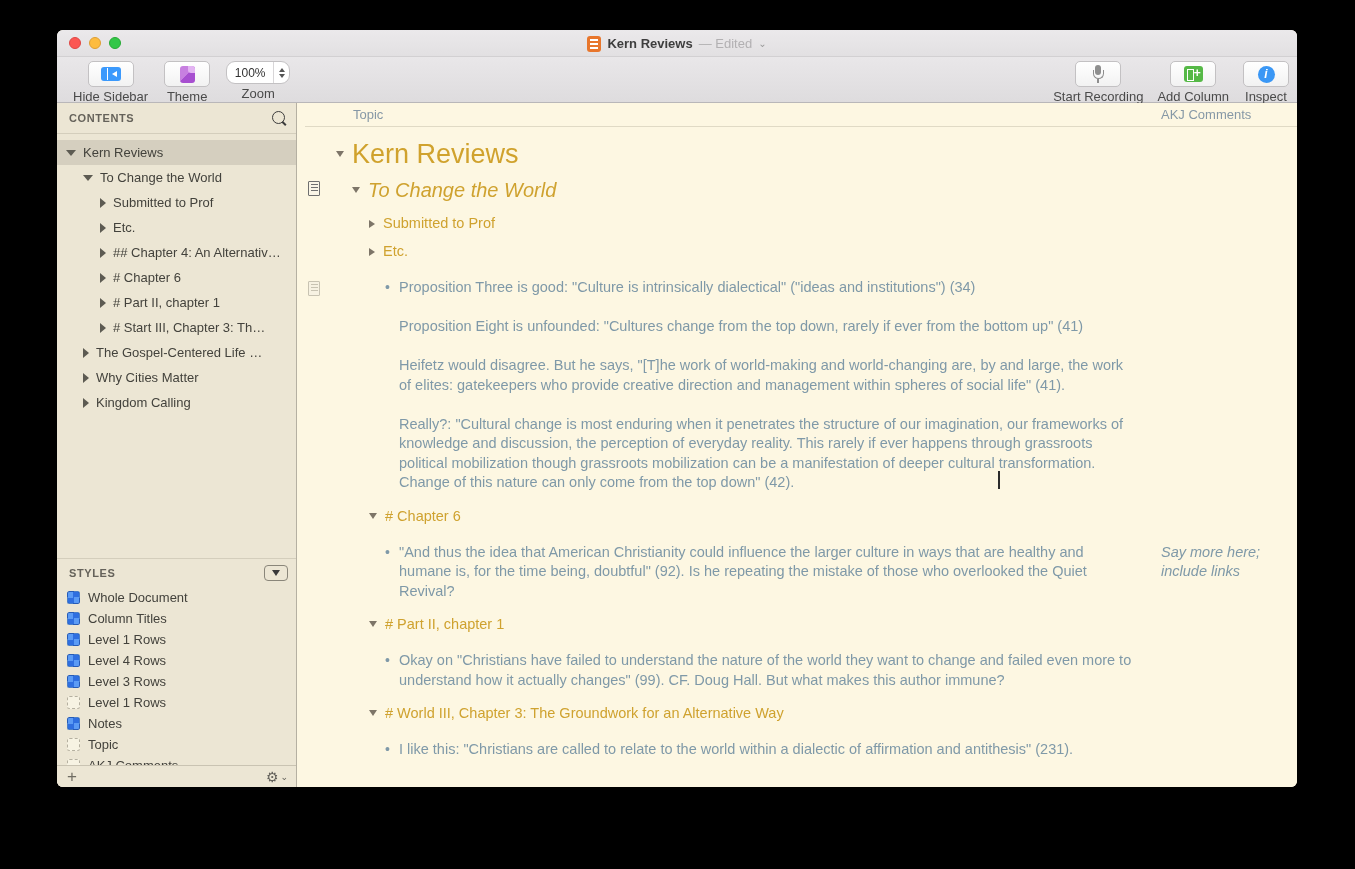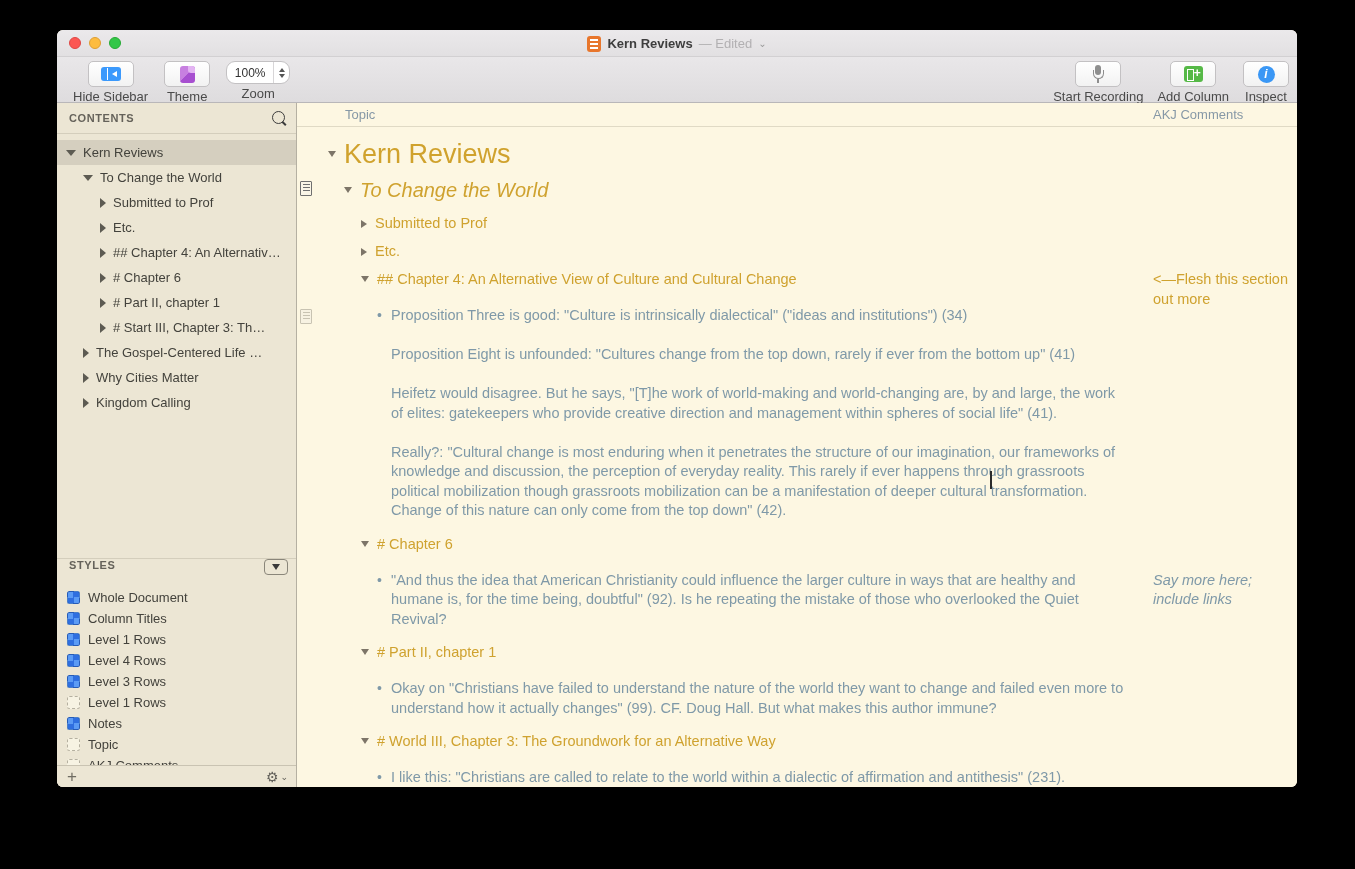--- a/index.html
+++ b/index.html
@@ -38,36 +38,36 @@
   .zoombox{width:64px;height:23px;background:#fff;border:1px solid #c3c1c3;border-radius:9px;display:flex;align-items:center;}
   .zoomval{flex:1;text-align:center;font-size:12px;color:#333;}
   .stepper{width:16px;height:100%;border-left:1px solid #d8d6d8;display:flex;flex-direction:column;align-items:center;justify-content:center;gap:2px;}
   .step-up{border-left:3.5px solid transparent;border-right:3.5px solid transparent;border-bottom:4px solid #555;}
   .step-down{border-left:3.5px solid transparent;border-right:3.5px solid transparent;border-top:4px solid #555;}
   .icon-add-column{width:19px;height:16px;background:#56b947;border-radius:3px;position:relative;}
   .icon-add-column:before{content:"";position:absolute;left:3px;top:3px;width:5px;height:10px;border:1px solid #fff;background:transparent;}
   .icon-add-column:after{content:"+";position:absolute;right:2px;top:0px;color:#fff;font-size:12px;font-weight:bold;}
   .icon-inspect{width:17px;height:17px;border-radius:50%;background:#3a97f5;color:#fff;font-size:12px;font-weight:bold;font-style:italic;display:flex;align-items:center;justify-content:center;}
   
-  .wbody{display:flex;height:684px;}
+  .wbody{display:flex;height:684px;gap:8px;}
   
   .sidebar{width:240px;background:#ece6d4;border-right:1px solid #b5b0a2;position:relative;flex:none;overflow:hidden;}
   .sb-header{height:31px;display:flex;align-items:center;padding:0 8px 0 12px;border-bottom:1px solid #d4cebc;}
   .sb-header-label{font-size:11px;font-weight:bold;letter-spacing:.6px;color:#65625a;flex:1;}
   .mag{width:17px;height:17px;position:relative;}
   .mag:before{content:"";position:absolute;left:1px;top:1px;width:11px;height:11px;border:1.6px solid #3c3c3c;border-radius:50%;}
   .mag:after{content:"";position:absolute;left:11.5px;top:11.5px;width:5px;height:1.8px;background:#3c3c3c;transform:rotate(45deg);transform-origin:0 0;}
   .tree{padding-top:6px;}
   .tree-row{height:25px;display:flex;align-items:center;font-size:13px;color:#43423c;position:relative;}
   .tree-row.selected{background:#d5cfbf;}
   .tri{width:0;height:0;margin-right:7px;flex:none;}
   .tri.right{border-top:5px solid transparent;border-bottom:5px solid transparent;border-left:6.5px solid #5d5b52;}
   .tri.down{border-left:5px solid transparent;border-right:5px solid transparent;border-top:6.5px solid #5d5b52;}
   .styles-block{position:absolute;left:0;right:0;top:455px;bottom:22px;border-top:1px solid #d4cebc;overflow:hidden;}
-  .styles-header{height:28px;display:flex;align-items:flex-start;padding:0 8px 0 12px;}
+  .styles-header{height:28px;display:flex;align-items:center;padding:0 8px 0 12px;}
   .styles-dd{width:24px;height:16px;border:1px solid #8a867a;border-radius:4px;display:flex;align-items:center;justify-content:center;background:#ece6d4;}
   .styles-dd:after{content:"";border-left:4.5px solid transparent;border-right:4.5px solid transparent;border-top:6px solid #3a3a3a;}
   .style-row{height:21px;display:flex;align-items:center;padding-left:10px;font-size:13px;color:#43423c;gap:8px;}
   .style-icon{width:13px;height:13px;border-radius:2.5px;flex:none;}
   .style-icon.filled{background:conic-gradient(#2f6fe0 0 25%,#5b9bf5 0 50%,#2f6fe0 0 75%,#5b9bf5 0 100%);border:1px solid rgba(0,0,0,.18);}
   .style-icon.dashed{background:#f7f3e3;border:1px dashed #b5b0a0;}
   .sb-footer{position:absolute;left:0;right:0;bottom:0;height:22px;background:#ece6d4;border-top:1px solid #c9c3b2;
              display:flex;align-items:center;padding:0 8px 0 10px;}
   .plus-btn{font-size:17px;color:#6f6c62;line-height:17px;flex:none;}
   .gear-wrap{margin-left:auto;display:flex;align-items:center;gap:2px;color:#62605a;}
@@ -313,27 +313,20 @@
                 <span class="otri right"></span>
                 <div class="o-content"><span class="o-text">Submitted to Prof</span></div>
               </div>
             </div>
             <div class="orow kind-heading">
               <div class="orow-inner" style="padding-left: 64px;">
                 <span class="otri right"></span>
                 <div class="o-content"><span class="o-text">Etc.</span></div>
               </div>
             </div>
-            <div class="orow kind-heading">
-              <div class="orow-inner" style="padding-left: 64px;">
-                <span class="otri down"></span>
-                <div class="o-content"><span class="o-text">## Chapter 4: An Alternative View of Culture and Cultural Change</span></div>
-              </div>
-              <span class="comment gold">&lt;—Flesh this section out more</span>
-            </div>
             <div class="orow kind-bullet">
               <span class="note-icon light" style="top: 3px;"></span>
               <div class="orow-inner" style="padding-left: 80px;">
                 <span class="bullet-dot">•</span>
                 <div class="o-content">
                   <p>Proposition Three is good: "Culture is intrinsically dialectical" ("ideas and institutions") (34)</p>
                   <p>Proposition Eight is unfounded: "Cultures change from the top down, rarely if ever from the bottom up" (41)</p>
                   <p>Heifetz would disagree. But he says, "[T]he work of world-making and world-changing are, by and large, the work of elites: gatekeepers who provide creative direction and management within spheres of social life" (41).</p>
                   <p>Really?: "Cultural change is most enduring when it penetrates the structure of our imagination, our frameworks of knowledge and discussion, the perception of everyday reality. This rarely if ever happens through grassroots political mobilization though grassroots mobilization can be a manifestation of deeper cultural transformation. Change of this nature can only come from the top down" (42).</p>
                 </div>

